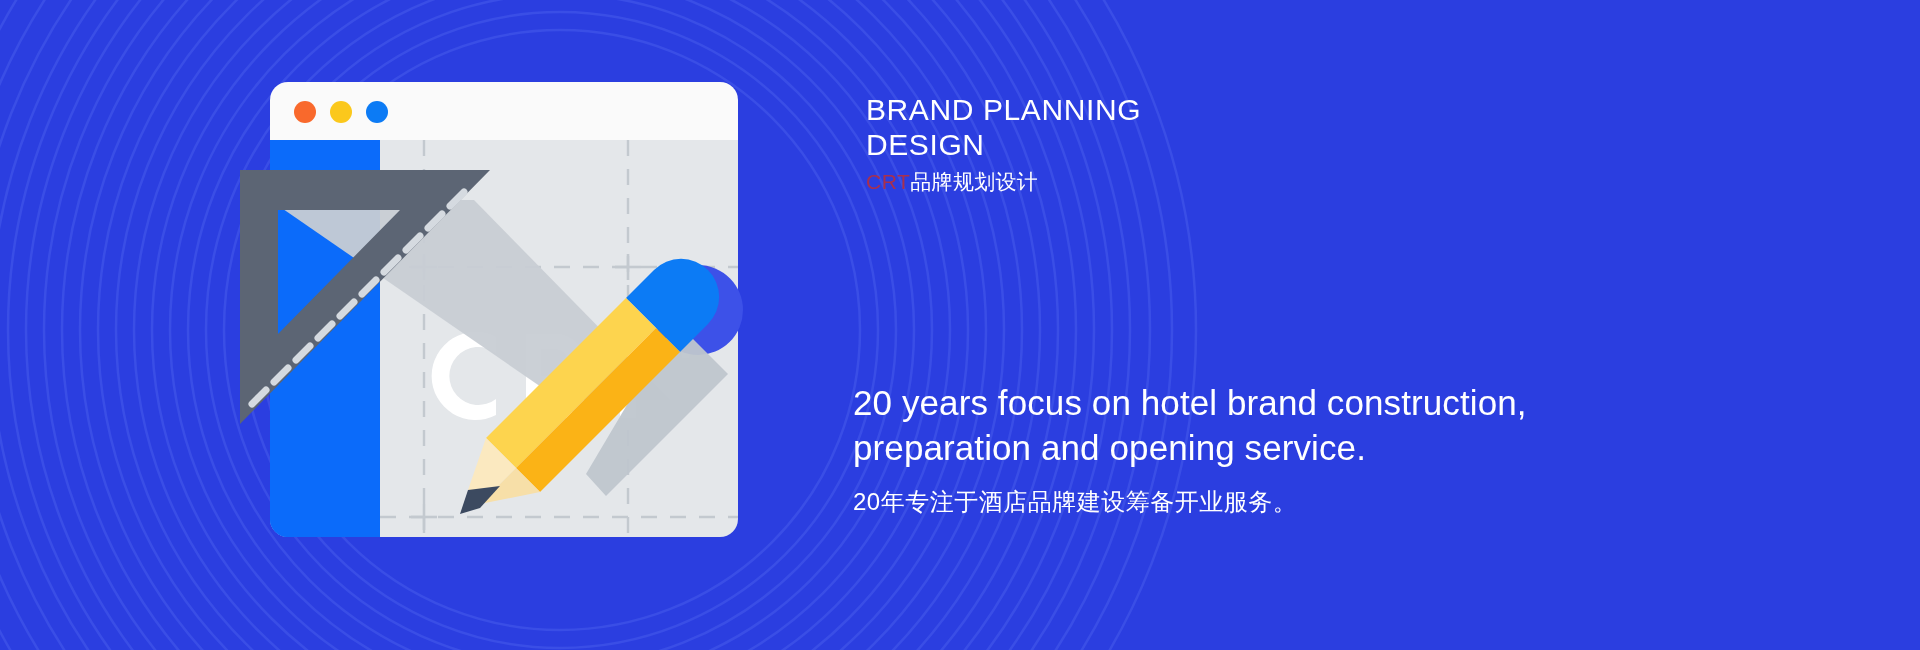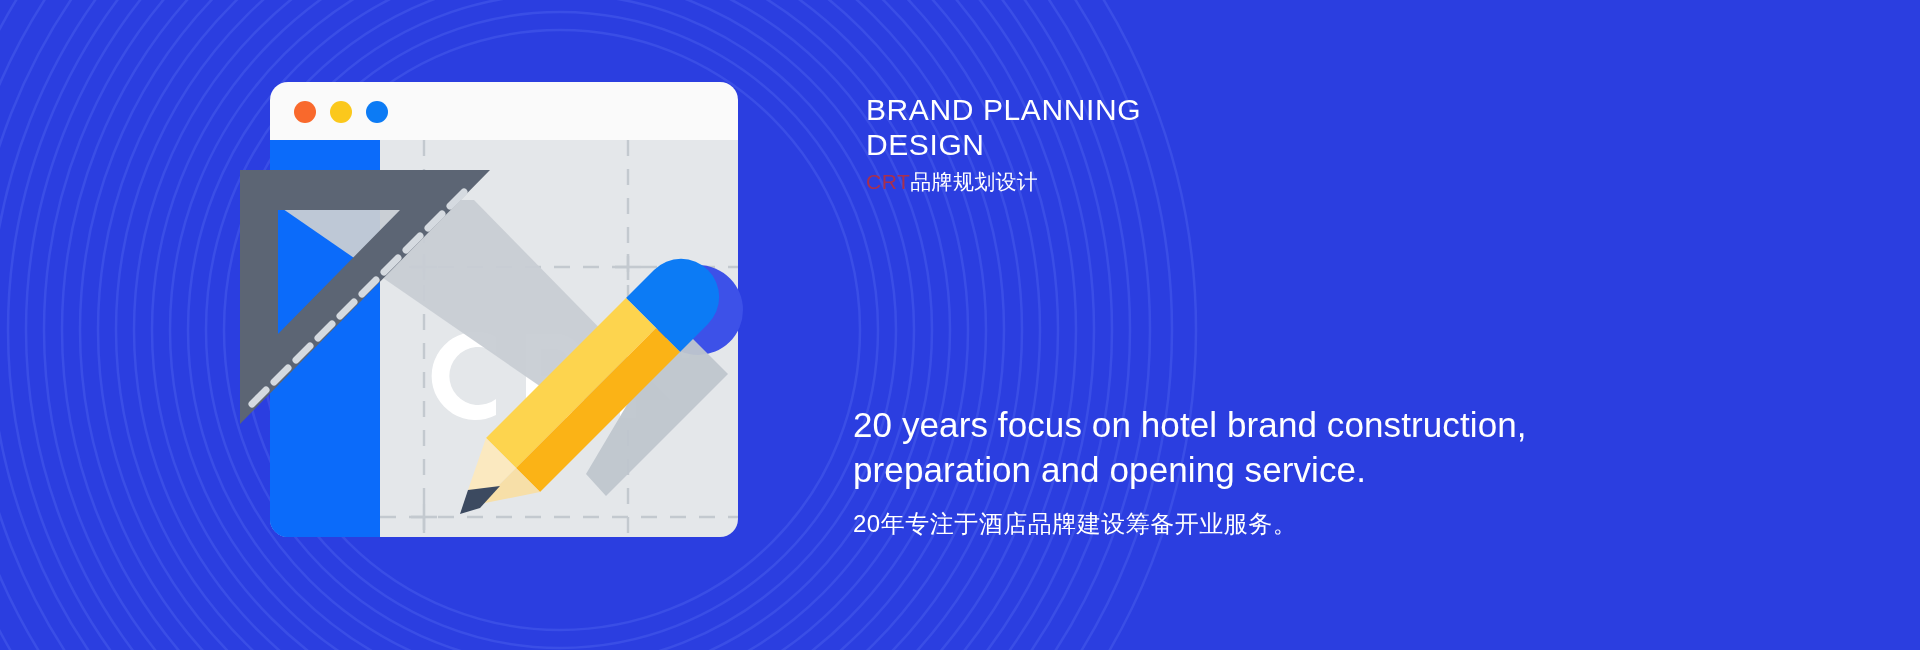--- a/index.html
+++ b/index.html
@@ -73,21 +73,21 @@
   }
   .subhead .crt-mark {
     color: #A8304E;
     letter-spacing: 0.5px;
     text-align: right;
   }
 
   .tagline-block {
     position: absolute;
     left: 0;
-    top: 402px;
+    top: 380px;
     width: 940px;
   }
   .tagline-en {
     margin: 0;
     font-size: 35px;
     line-height: 45px;
     font-weight: 300;
     color: #FFFFFF;
     white-space: pre-line;
     letter-spacing: 0.1px;

